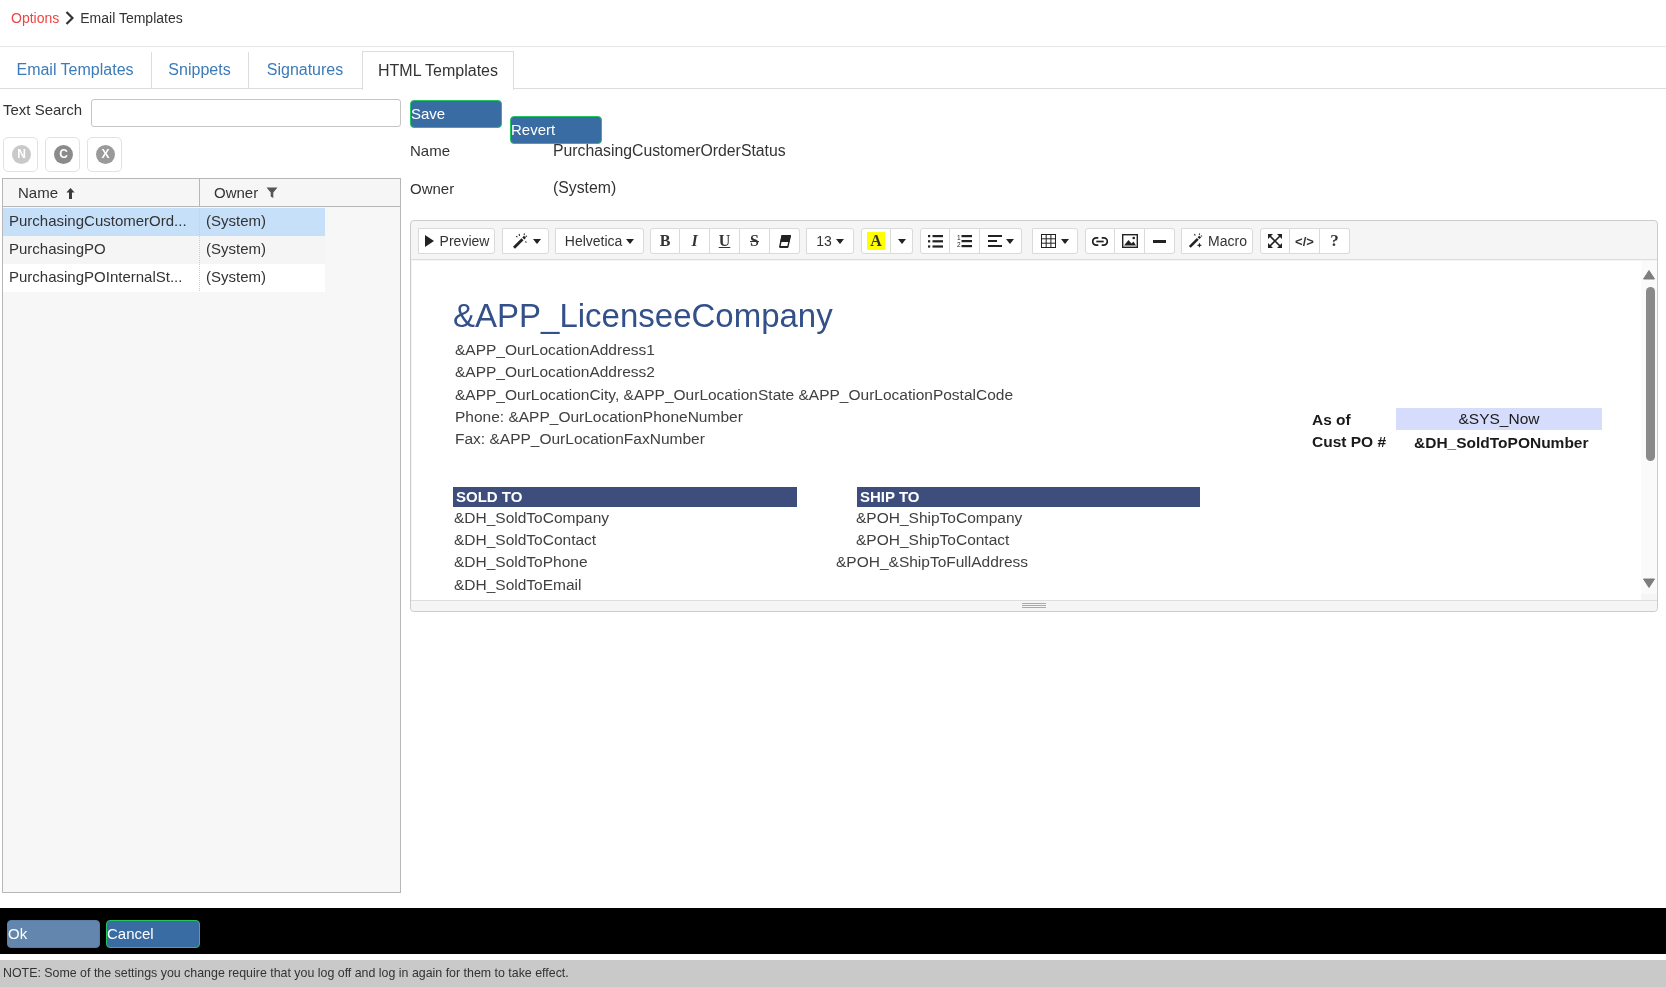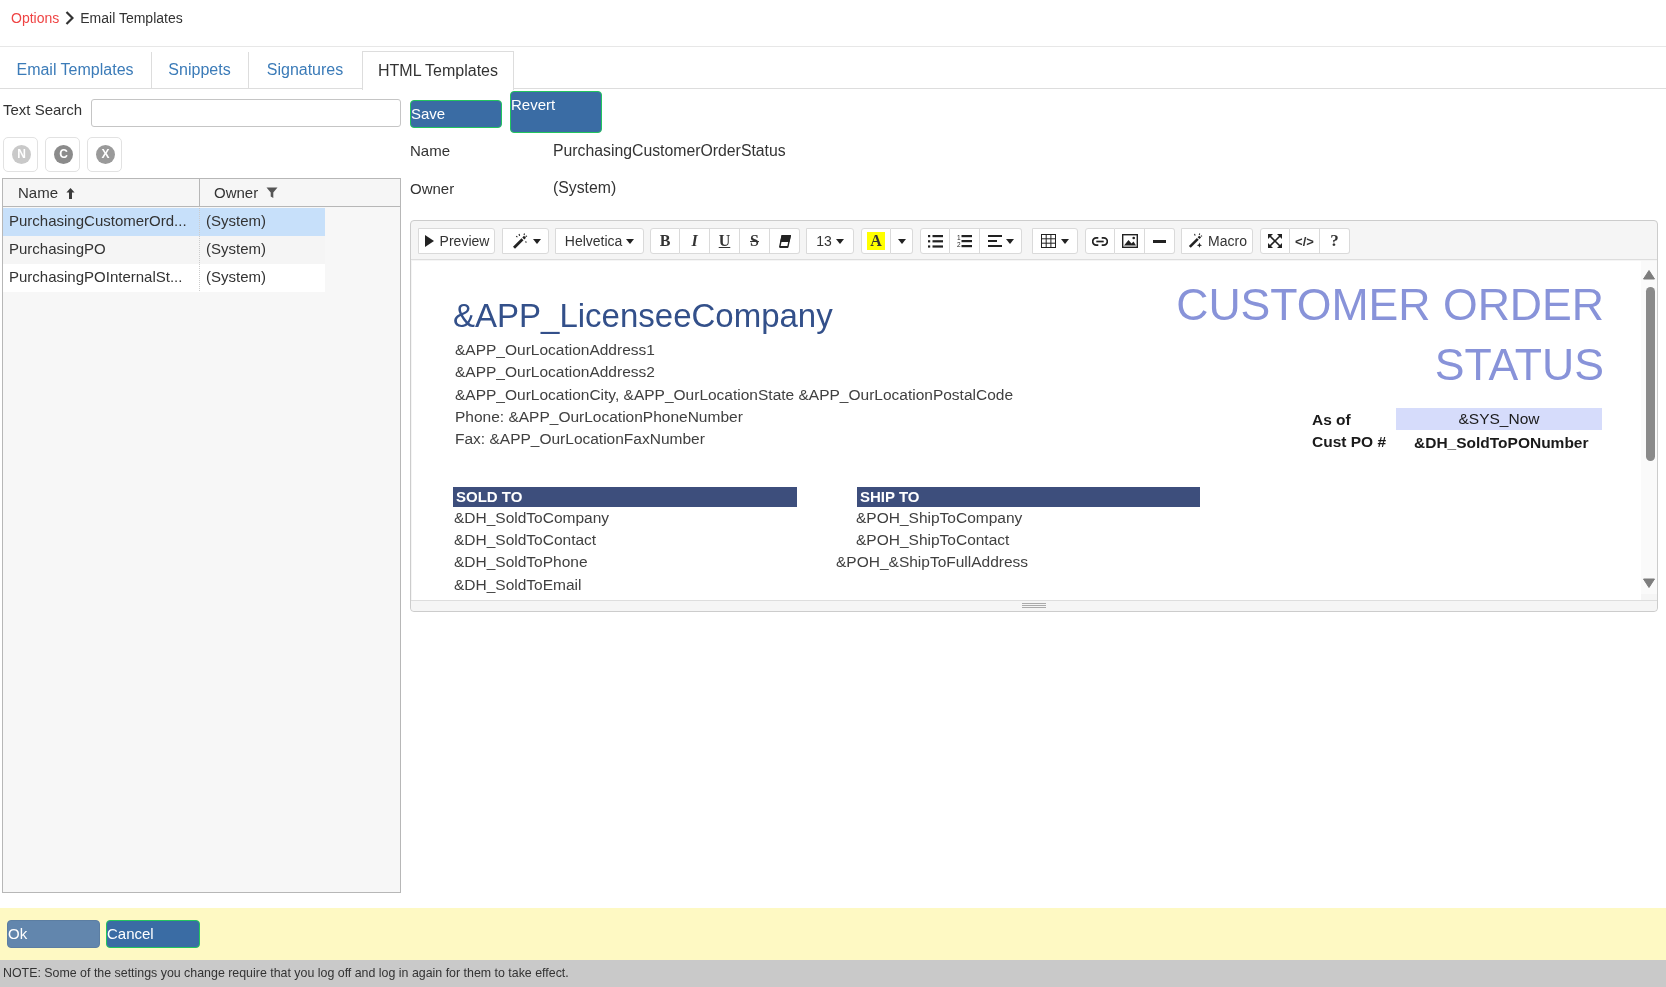--- a/index.html
+++ b/index.html
@@ -48,21 +48,21 @@
 .caret { display:inline-block; width:0; height:0; border-left:4px solid transparent; border-right:4px solid transparent; border-top:5px solid #222; }
 .rsz { position:absolute; left:50%; top:2px; margin-left:-12px; }
 .rsz div { width:24px; height:1px; background:#aaa; margin-bottom:1px; }
 h1.lic { position:absolute; left:41px; top:283px; font-size:33px; font-weight:normal; color:#33508a; }
 .addr { position:absolute; left:43px; font-size:15.5px; color:#404040; }
 .cos { position:absolute; right:37px; text-align:right; font-size:44.6px; line-height:60px; color:#8893d9; }
 .fieldlbl { position:absolute; font-weight:bold; font-size:15.5px; color:#1a1a1a; }
 .fieldval { position:absolute; font-size:15.5px; color:#1a1a1a;font-weight:bold; }
 .secbar { position:absolute; height:20px; background:#3d4e7c; color:#fff; font-weight:bold; font-size:15px; line-height:20px; padding-left:3px; }
 
-.okbar { position:absolute; left:0; top:908px; width:1666px; height:52px; background:#fef9c3;padding-left:16px; }
+.okbar { position:absolute; left:0; top:908px; width:1666px; height:46px; background:#000000;padding-left:16px; }
 .notebar { position:absolute; left:0; top:960px; width:1666px; height:27px; background:#c9c9c9; font-size:12.4px; color:#333; line-height:27px; padding-left:3px; }
 </style>
 </head>
 <body>
 <div class="crumb"><span class="opt">Options</span><svg width="9" height="14" viewBox="0 0 9 14" style="margin:0 6px 0 6px;vertical-align:-2px;">
       <path d="M1.5 1 L7.5 7 L1.5 13" fill="none" stroke="#333" stroke-width="2.2"></path>
     </svg><span class="cur">Email Templates</span></div>
 <div class="topline"></div>
 <div class="tabs">
   <div class="tabline"></div>
@@ -102,21 +102,21 @@
       <span class="c1">PurchasingPO</span>
       <span class="c2">(System)</span>
     </div>
   <div class="row" style="top:85px;background:#ffffff;">
       <span class="c1">PurchasingPOInternalSt...</span>
       <span class="c2">(System)</span>
     </div>
   <div class="rowline"></div>
 </div>
 <div class="btn" style="left:410px;top:100px;width:92px;height:28px;line-height:26px;">Save</div>
-<div class="btn" style="left:510px;top:91px;width:92px;height:42px;line-height:26px;">Revert</div>
+<div class="btn" style="left:510px;top:116px;width:92px;height:28px;line-height:26px;">Revert</div>
 <div class="lbl" style="position:absolute;left:410px;top:142px;">Name</div>
 <div class="lbl" style="position:absolute;left:553px;top:142px;font-size:15.8px;">PurchasingCustomerOrderStatus</div>
 <div class="lbl" style="position:absolute;left:410px;top:180px;">Owner</div>
 <div class="lbl" style="position:absolute;left:553px;top:179px;font-size:15.8px;">(System)</div>
 
 <div class="editor">
   <div class="toolbar">
     <div class="tgroup" style="left:7px;">
         <div class="cell" style="width:77px;"><svg width="11" height="12" viewBox="0 0 11 12" style="margin-right:5px;">
             <path d="M1 0 L10 6 L1 12 Z" fill="#222"></path>
@@ -268,21 +268,20 @@
       <div class="cell" style="width:30px;font-size:17px;font-weight:bold;font-family:'Liberation Serif',serif;">?</div>
     </div>
   </div>
   <div class="canvas">
     <h1 class="lic" style="top:36px;">&amp;APP_LicenseeCompany</h1>
     <div class="addr" style="top:80px;">&amp;APP_OurLocationAddress1</div>
     <div class="addr" style="top:102px;">&amp;APP_OurLocationAddress2</div>
     <div class="addr" style="top:125px;">&amp;APP_OurLocationCity, &amp;APP_OurLocationState &amp;APP_OurLocationPostalCode</div>
     <div class="addr" style="top:147px;">Phone: &amp;APP_OurLocationPhoneNumber</div>
     <div class="addr" style="top:169px;">Fax: &amp;APP_OurLocationFaxNumber</div>
-    <div class="cos" style="top:14px;">CUSTOMER ORDER<br>STATUS</div>
     <div class="fieldlbl" style="left:900px;top:150px;">As of</div>
     <div style="position:absolute;left:984px;top:147px;width:206px;height:22px;background:#d6dcfb;text-align:center;font-size:15.5px;color:#1a1a1a;line-height:22px;">&amp;SYS_Now</div>
     <div class="fieldlbl" style="left:900px;top:172px;">Cust PO #</div>
     <div class="fieldval" style="left:1002px;top:173px;">&amp;DH_SoldToPONumber</div>
     <div class="secbar" style="left:445px;top:226px;width:343px;">SHIP TO</div>
     <div class="secbar" style="left:41px;top:226px;width:344px;">SOLD TO</div>
     <div class="addr" style="left:42px;top:248px;">&amp;DH_SoldToCompany</div>
     <div class="addr" style="left:42px;top:270px;">&amp;DH_SoldToContact</div>
     <div class="addr" style="left:42px;top:292px;">&amp;DH_SoldToPhone</div>
     <div class="addr" style="left:42px;top:315px;">&amp;DH_SoldToEmail</div>

